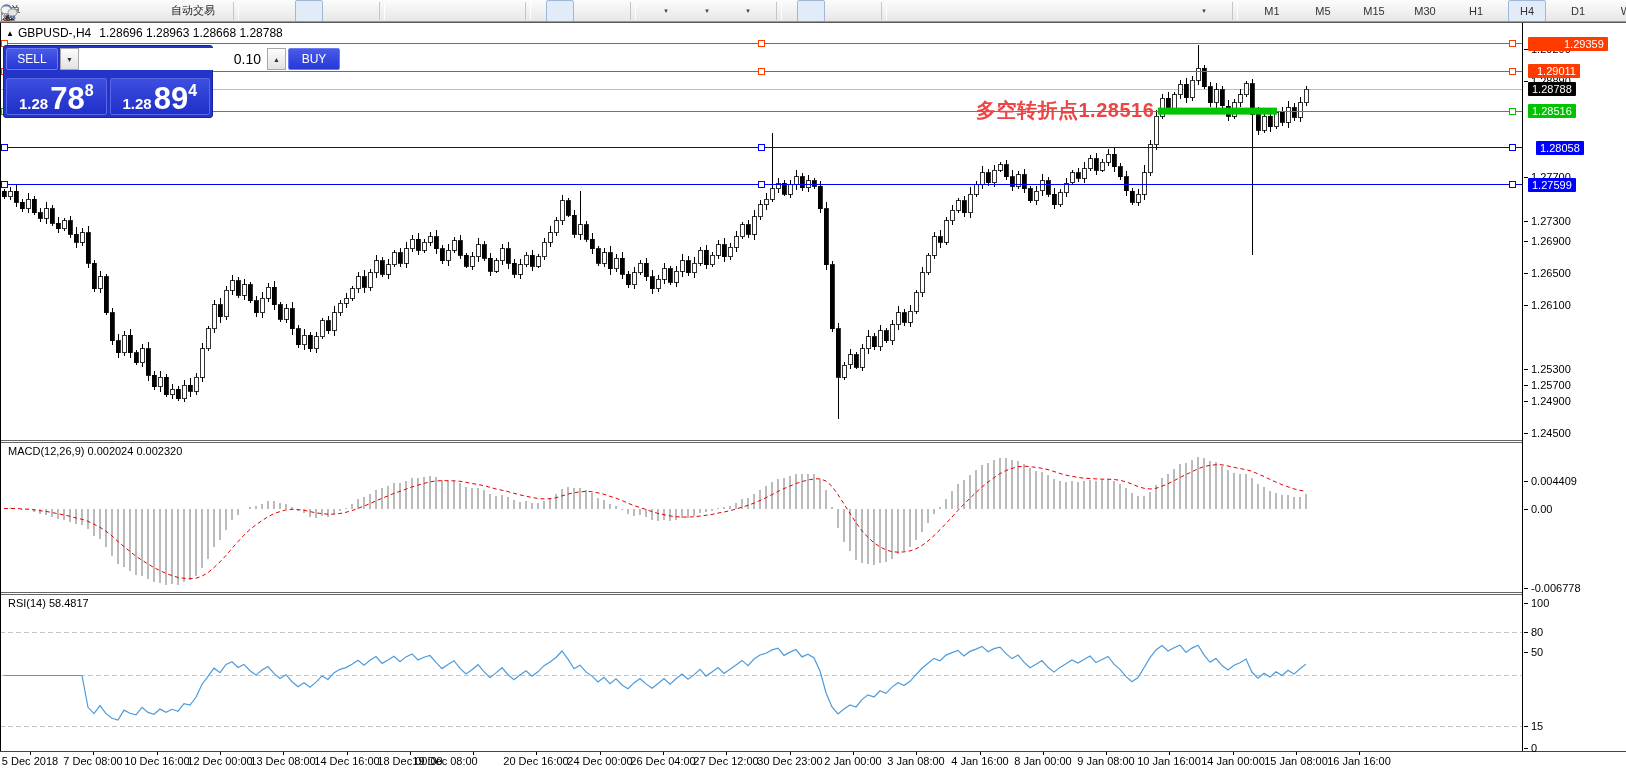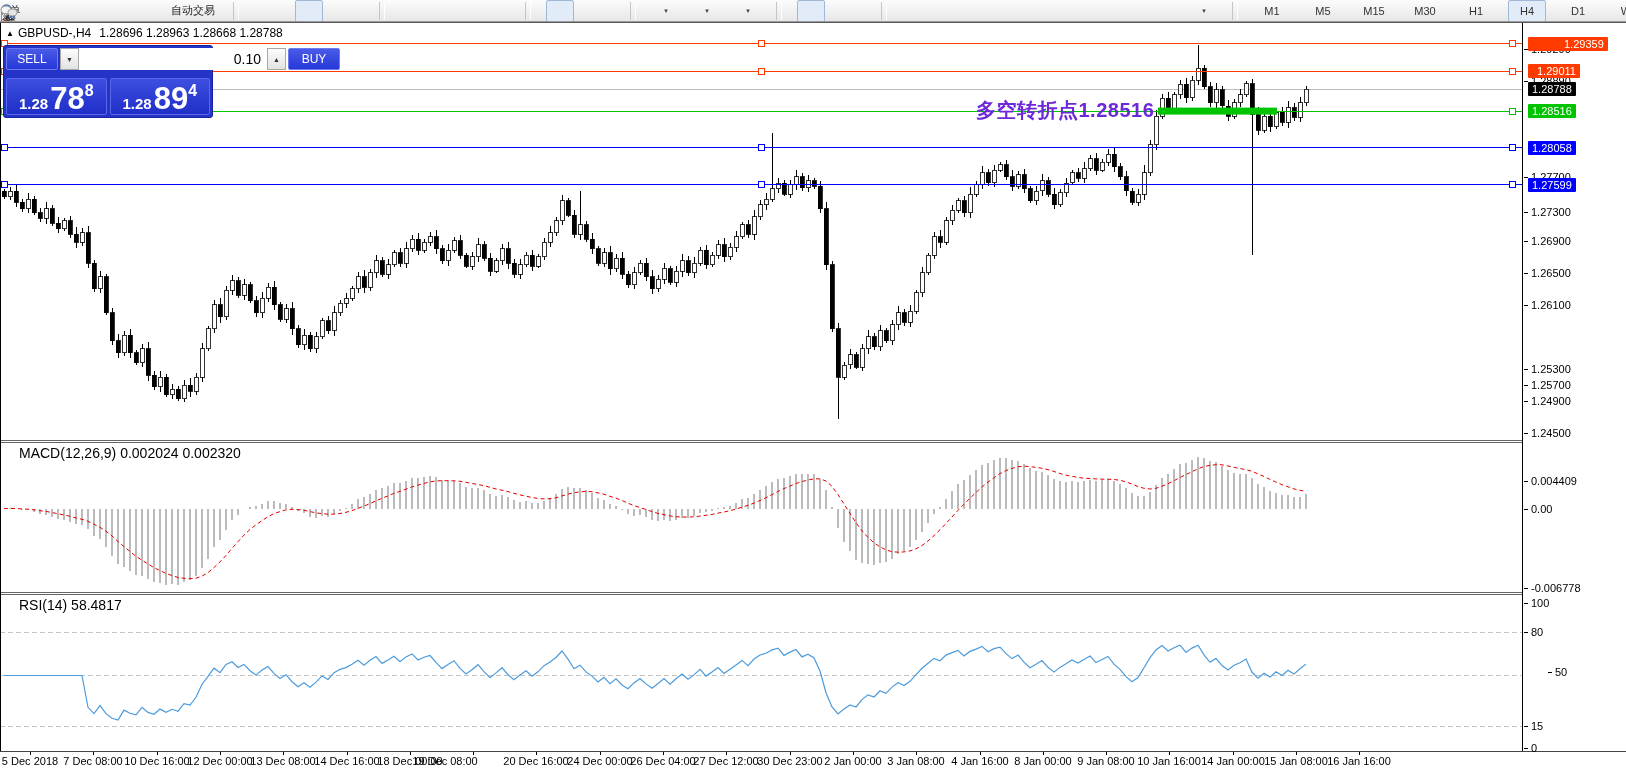--- a/index.html
+++ b/index.html
@@ -19,21 +19,21 @@
   .caret{font-size:7px;margin-left:2px;color:#444;}
   #win-line{position:absolute;left:0;top:22px;width:1626px;height:1px;background:#5A5A5A;}
   #left-line{position:absolute;left:0;top:23px;width:1px;height:728px;background:#000;z-index:3;}
   #bottom-line{position:absolute;left:0;top:751px;width:1626px;height:1px;background:#444;}
   .hsep{position:absolute;left:0;width:1626px;height:3px;background:#FFF;box-sizing:border-box;
         border-top:1px solid #666;border-bottom:1px solid #666;z-index:2;}
   
   #chart-title{position:absolute;left:6px;top:26px;font-size:12px;color:#000;z-index:4;white-space:nowrap;}
   #chart-title .tri{font-size:8px;margin-right:4px;vertical-align:1px;}
   #chart-title .ttl{margin-right:8px;}
-  .panel-label{position:absolute;left:19px;font-size:14px;color:#000;z-index:4;white-space:nowrap;text-align:right;}
+  .panel-label{position:absolute;left:8px;font-size:11px;color:#000;z-index:4;white-space:nowrap;text-align:right;}
   #annotation{position:absolute;left:976px;top:97px;font-size:20px;font-weight:bold;z-index:6;
               letter-spacing:0.5px;white-space:nowrap;}
   
   #trade-panel{position:absolute;left:3px;top:45px;width:210px;z-index:5;background:#2433C8;
                border:1px solid #17249E;border-radius:3px;padding:2px;box-sizing:border-box;}
   .tp-row1{display:flex;height:22px;margin-bottom:8px;align-items:stretch;}
   .tp-btn{flex:0 0 52px;background:linear-gradient(#4A5AE8,#2638D8);color:#FFF;font-size:12px;
           display:flex;align-items:center;justify-content:center;border-radius:2px;border:1px solid #6C7CF0;box-sizing:border-box;}
   .lot-group{flex:1;display:flex;margin:0 2px;}
   .spin{width:19px;display:flex;align-items:center;justify-content:center;font-size:7px;color:#333;
@@ -796,21 +796,21 @@
         <span class="p-sup">8</span>
       </div>
       <div class="price-box">
         <span class="p-small">1.28</span>
         <span class="p-big">89</span>
         <span class="p-sup">4</span>
       </div>
     </div>
   </div>
 
-  <div id="annotation" style="color: #6d28d9;">多空转折点1.28516</div>
+  <div id="annotation" style="color: #ef4444;">多空转折点1.28516</div>
 
   <div class="hsep" style="top:440px"></div>
   <svg id="macd-svg" width="1522" height="149" style="top:443px">
       <line x1="4" y1="65.6" x2="4" y2="65.6" stroke="#BBBBBB" stroke-width="1.5" shape-rendering="crispEdges"></line>
       <line x1="10" y1="65.6" x2="10" y2="64.9" stroke="#BBBBBB" stroke-width="1.5" shape-rendering="crispEdges"></line>
       <line x1="16" y1="65.6" x2="16" y2="65.8" stroke="#BBBBBB" stroke-width="1.5" shape-rendering="crispEdges"></line>
       <line x1="22" y1="65.6" x2="22" y2="67.4" stroke="#BBBBBB" stroke-width="1.5" shape-rendering="crispEdges"></line>
       <line x1="28" y1="65.6" x2="28" y2="67.3" stroke="#BBBBBB" stroke-width="1.5" shape-rendering="crispEdges"></line>
       <line x1="34" y1="65.6" x2="34" y2="69.1" stroke="#BBBBBB" stroke-width="1.5" shape-rendering="crispEdges"></line>
       <line x1="40" y1="65.6" x2="40" y2="71.2" stroke="#BBBBBB" stroke-width="1.5" shape-rendering="crispEdges"></line>
@@ -1082,37 +1082,37 @@
       <div class="xtick" style="left: 1233px;">14 Jan 00:00</div>
       <div class="xmark" style="left: 1296px;"></div>
       <div class="xtick" style="left: 1296px;">15 Jan 08:00</div>
       <div class="xmark" style="left: 1359px;"></div>
       <div class="xtick" style="left: 1359px;">16 Jan 16:00</div>
     </div>
   <div id="price-axis">
       <div class="ytick" style="top: 20px;">1.29290</div>
       <div class="ytick" style="top: 52px;">1.28890</div>
       <div class="ytick" style="top: 148px;">1.27700</div>
-      <div class="ytick" style="top: 183px;">1.27300</div>
+      <div class="ytick" style="top: 192px;">1.27300</div>
       <div class="ytick" style="top: 212px;">1.26900</div>
       <div class="ytick" style="top: 244px;">1.26500</div>
       <div class="ytick" style="top: 276px;">1.26100</div>
       <div class="ytick" style="top: 308px; margin-top: 48px;">1.25700</div>
       <div class="ytick" style="top: 340px;">1.25300</div>
       <div class="ytick" style="top: 372px;">1.24900</div>
       <div class="ytick" style="top: 404px;">1.24500</div>
       <div class="ytick" style="top: 452px;">0.004409</div>
       <div class="ytick" style="top: 480px;">0.00</div>
       <div class="ytick" style="top: 559px;">-0.006778</div>
       <div class="ytick" style="top: 574px;">100</div>
       <div class="ytick" style="top: 603px;">80</div>
-      <div class="ytick" style="top: 643px; padding-left: 24px;">50</div>
+      <div class="ytick" style="top: 623px;">50</div>
       <div class="ytick" style="top: 697px;">15</div>
       <div class="ytick" style="top: 719px;">0</div>
       <div class="ychip" style="top: 14px; background: rgb(255, 59, 0); padding-left: 36px;">1.29359</div>
       <div class="ychip" style="top: 41px; background: rgb(255, 59, 0); padding-left: 9px;">1.29011</div>
       <div class="ychip" style="top: 59px; background: rgb(0, 0, 0);">1.28788</div>
       <div class="ychip" style="top: 81px; background: rgb(0, 196, 0);">1.28516</div>
-      <div class="ychip" style="top: 118px; background: rgb(0, 0, 255);">1.28058</div>
+      <div class="ychip" style="top: 118px; background: rgb(0, 0, 255); margin-left: 8px;">1.28058</div>
       <div class="ychip" style="top: 155px; background: rgb(0, 0, 255);">1.27599</div>
     </div>
   <div id="left-line"></div>
 </div>
 
 </body></html>

